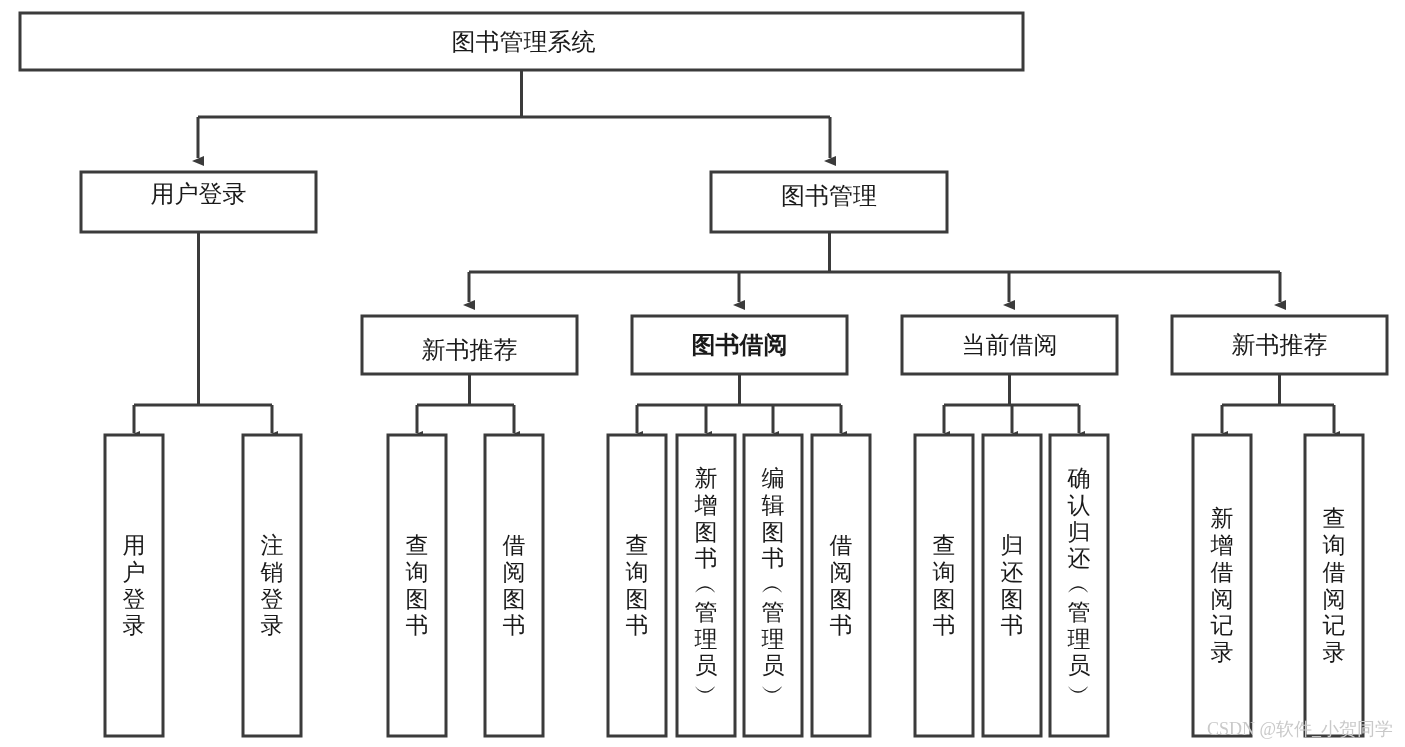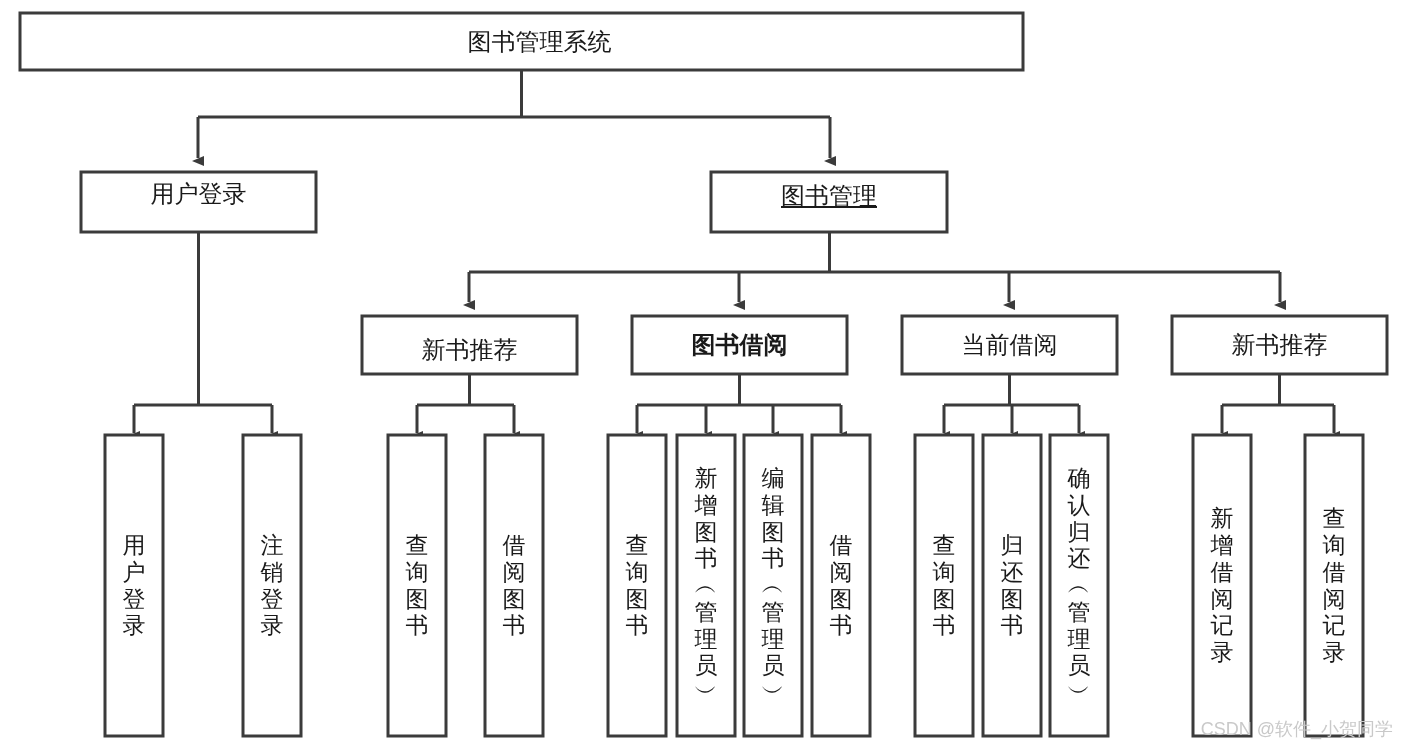--- a/index.html
+++ b/index.html
@@ -37,21 +37,21 @@
     stroke: #3b3b3b;
     stroke-width: 3;
     fill: none;
   }
   .watermark {
     position: absolute;
     right: 12px;
     bottom: 6px;
     color: #c9c9c9;
     font-size: 18px;
-    font-family: Liberation Sans, sans-serif;
+    font-family: Liberation Serif, serif;
     white-space: nowrap;
     user-select: none;
   }
   .vert-stack {
     position: absolute;
     display: flex;
     flex-direction: column;
     align-items: center;
     justify-content: center;
     box-sizing: border-box;
@@ -167,25 +167,25 @@
     <rect class="node-box" x="812" y="435" width="58" height="301"></rect>
 
     <rect class="node-box" x="915" y="435" width="58" height="301"></rect>
     <rect class="node-box" x="983" y="435" width="58" height="301"></rect>
     <rect class="node-box" x="1050" y="435" width="58" height="301"></rect>
 
     <rect class="node-box" x="1193" y="435" width="58" height="301"></rect>
     <rect class="node-box" x="1305" y="435" width="58" height="301"></rect>
   </svg>
 
-  <div class="h-label" style="left:28px; top:13px; width:1003px; height:57px;padding-left:20px;">图书管理系统</div>
+  <div class="h-label" style="left:12px; top:13px; width:1003px; height:57px;padding-left:20px;">图书管理系统</div>
 
   <div class="h-label" style="left:81px; top:172px; width:235px; height:44px;">用户登录</div>
 
-  <div class="h-label" style="left:711px; top:172px; width:236px; height:47px;text-decoration:underline;">图书管理</div>
+  <div class="h-label" style="left:711px; top:172px; width:236px; height:47px;">图书管理</div>
 
   <div class="h-label" style="left:362px; top:316px; width:215px; height:68px;">新书推荐</div>
 
   <div class="h-label" style="left:632px; top:316px; width:215px; height:58px;font-weight:bold;">图书借阅</div>
 
   <div class="h-label" style="left:902px; top:316px; width:215px; height:58px;">当前借阅</div>
 
   <div class="h-label" style="left:1172px; top:316px; width:215px; height:58px;">新书推荐</div>
 
   <div class="vert-stack" style="left:105px; top:435px; width:58px; height:301px;">

